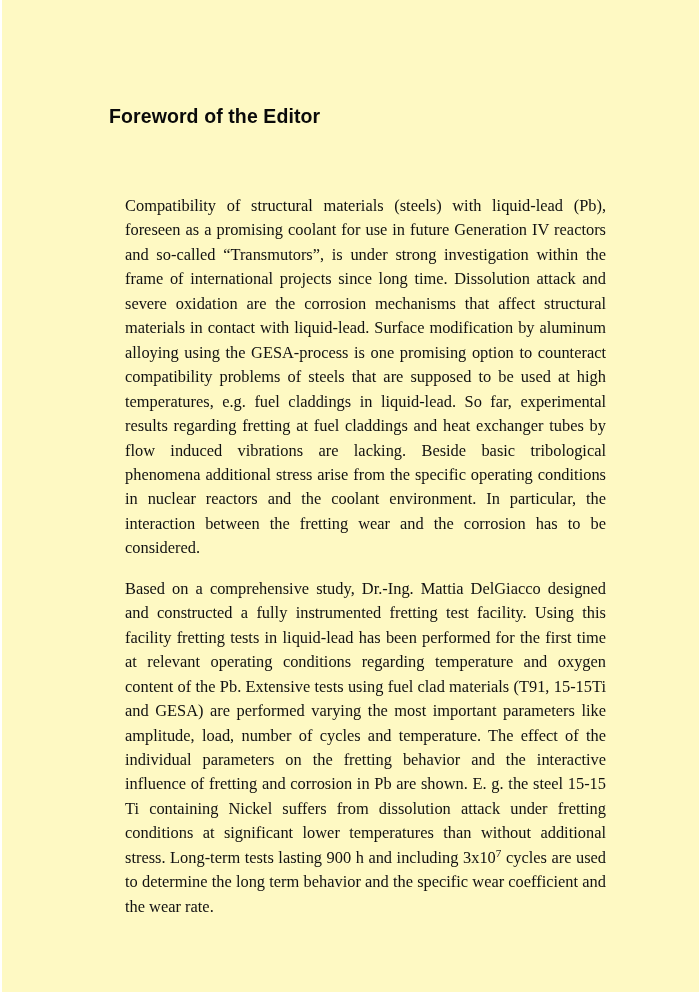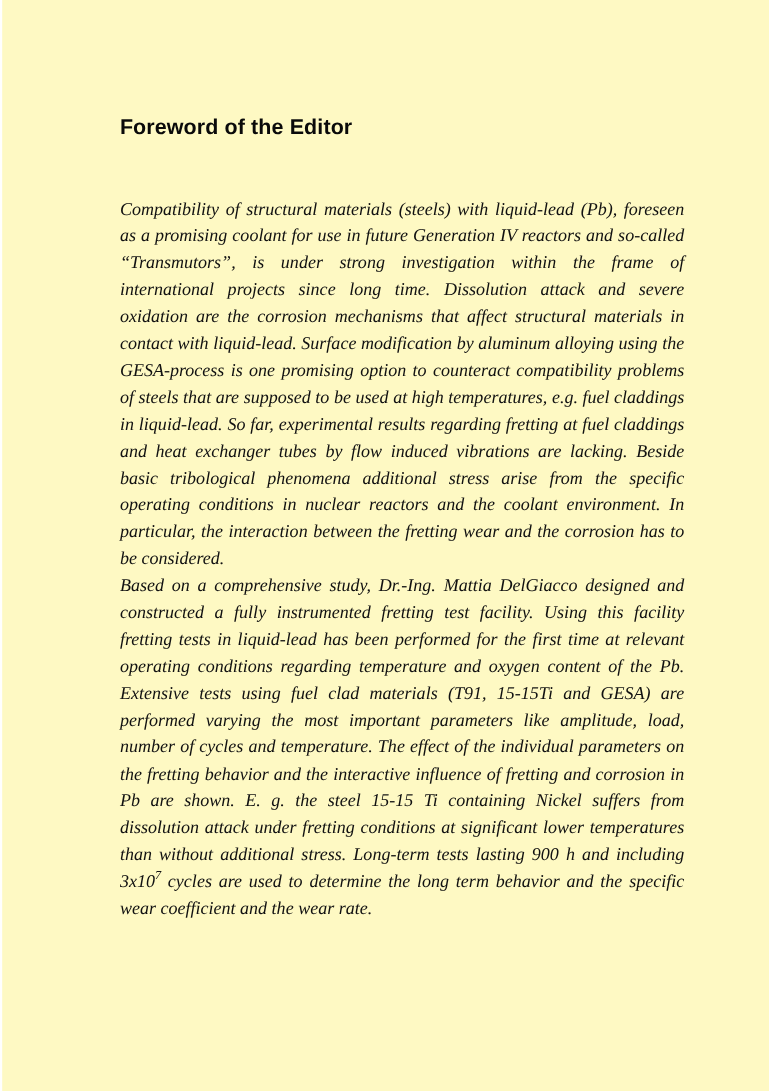--- a/index.html
+++ b/index.html
@@ -48,24 +48,23 @@
     padding: 0;
     font-size: 16.4px;
     line-height: 24.45px;
     text-align: justify;
     text-justify: inter-word;
     color: #111111;
     hyphens: none;
   }
 
   .body-text p {
-    margin: 0;
+    margin: 16px;
     padding: 0;
     text-indent: 0;
-    font-style: italic;
   }
 
   
   .spacer-heading-to-body {
     height: 50px;
   }
 
   sup {
     font-size: 0.68em;
     vertical-align: super;

